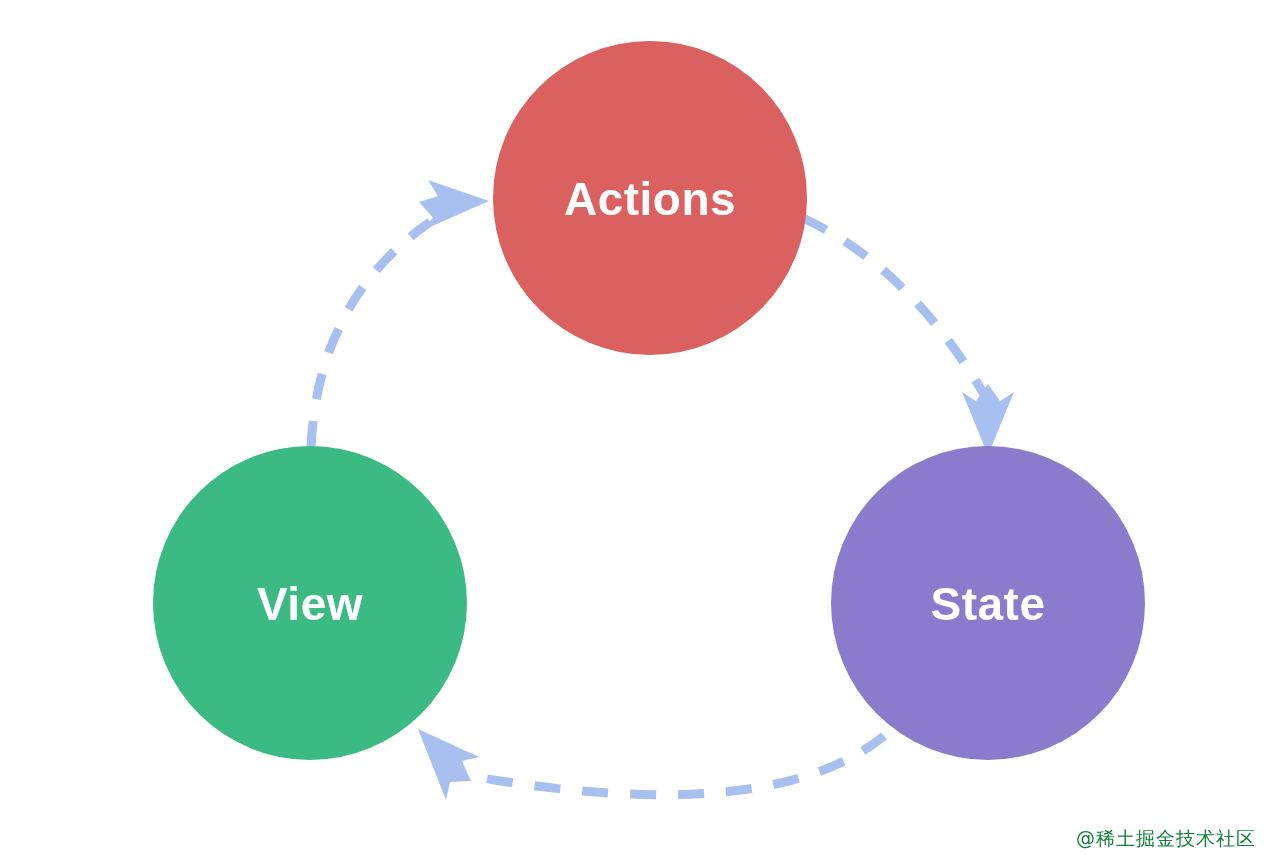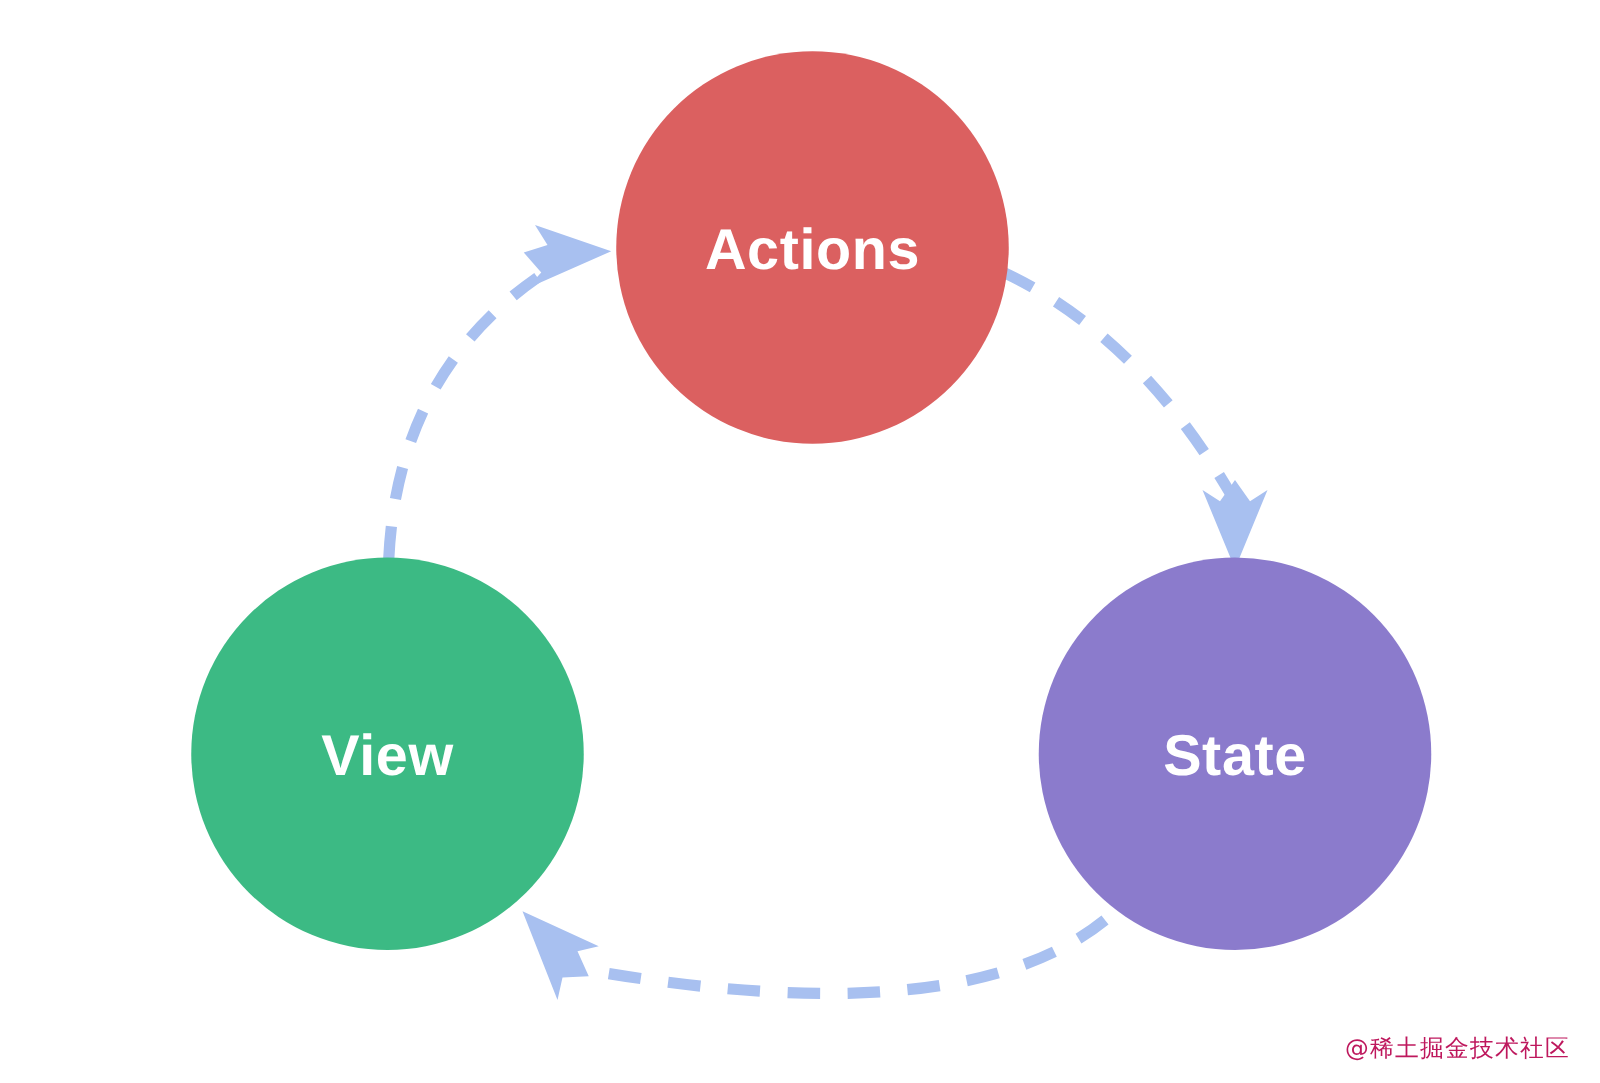--- a/index.html
+++ b/index.html
@@ -36,21 +36,21 @@
     dominant-baseline: central;
     letter-spacing: 0.5px;
   }
   .node-label-lg { font-size: 46px; }
   .watermark-text {
     position: absolute;
     right: 24px;
     bottom: 14px;
     font-family: "DejaVu Sans", sans-serif;
     font-size: 19px;
-    color: #be185d;
+    color: #15803d;
     letter-spacing: 1px;
     white-space: nowrap;
     user-select: none;
   }
 </style>
 </head>
 <body>
 
 <div id="diagram-root">
 

